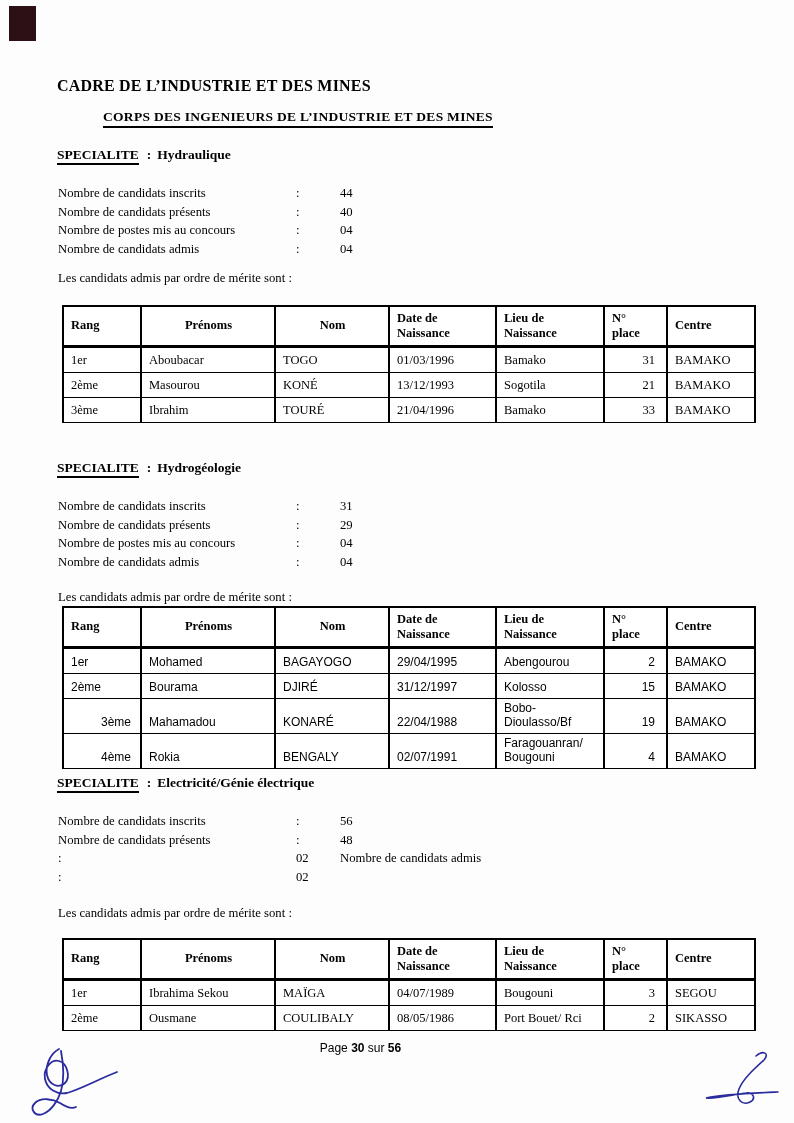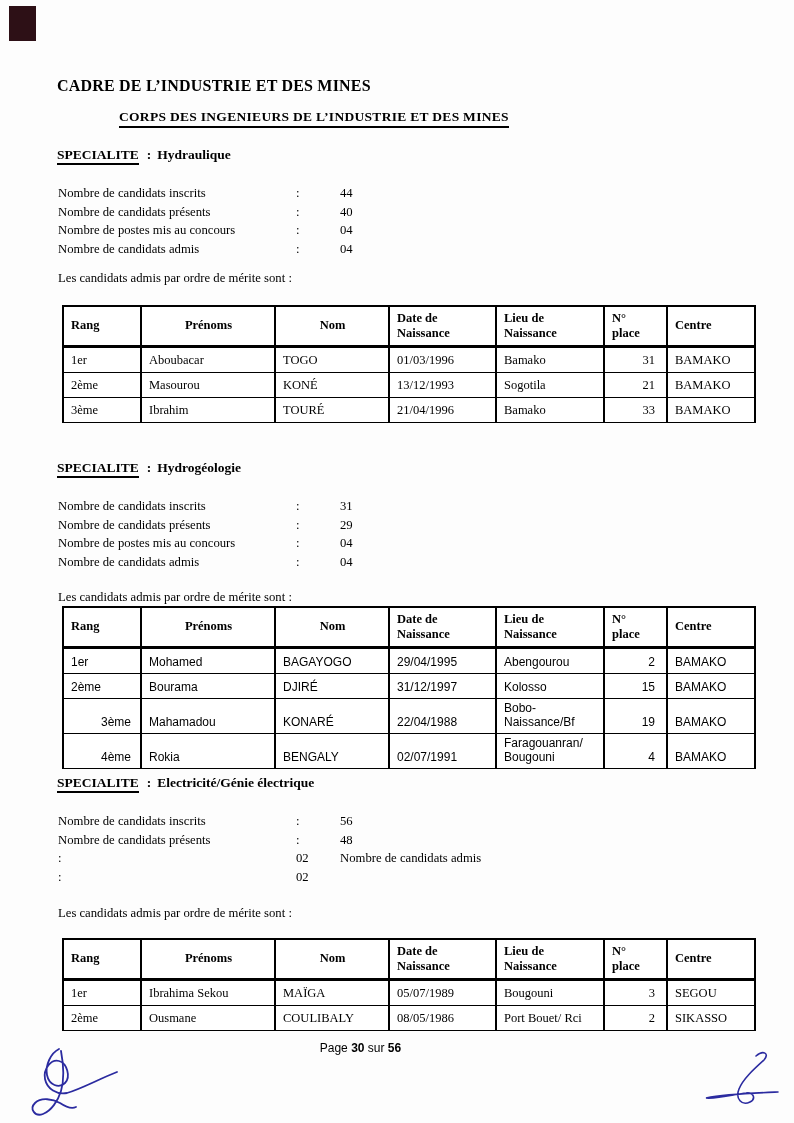--- a/index.html
+++ b/index.html
@@ -1,19 +1,19 @@
 <!DOCTYPE html>
 <html><head>
 <meta charset="utf-8">
 <style>
   html,body{margin:0;padding:0;width:794px;height:1123px;background:#fdfdfd;overflow:hidden;}
   body{position:relative;font-family:"Liberation Serif",serif;color:#000;}
   .abs{position:absolute;}
   .title{left:57px;top:77px;font-size:16px;font-weight:bold;letter-spacing:.2px;white-space:nowrap;}
-  .subtitle{left:103px;top:109px;font-size:13.5px;font-weight:bold;letter-spacing:.3px;border-bottom:2px solid #000;padding-bottom:1px;white-space:nowrap;margin-left:16px;}
+  .subtitle{left:103px;top:109px;font-size:13.5px;font-weight:bold;letter-spacing:.3px;border-bottom:2px solid #000;padding-bottom:1px;white-space:nowrap;}
   .spec{font-size:13.5px;font-weight:bold;white-space:nowrap;left:57px;}
   .spec .u{border-bottom:2px solid #000;padding-bottom:1px;}
   .spec .sep{margin:0 6px 0 8px;}
   .stats{left:58px;display:grid;grid-template-columns:238px 44px auto;font-size:12.7px;line-height:18.6px;}
   .stats span{white-space:nowrap;}
   .intro{left:58px;font-size:12.7px;white-space:nowrap;}
   table.t{position:absolute;left:62px;border-collapse:collapse;table-layout:fixed;width:692px;background:#fff;}
   .t th,.t td{border:2px solid #000;white-space:pre-line;overflow:hidden;}
   .t th{font-size:12.5px;font-weight:bold;text-align:left;vertical-align:middle;padding:3px 6px 4px 7px;height:31px;border-bottom:3px solid #000;}
   .t th.ctr{text-align:center;}
@@ -175,21 +175,21 @@
       <td>Kolosso</td>
       <td class="num">15</td>
       <td>BAMAKO</td>
     </tr>
     <tr>
       <td class="ra">3ème</td>
       <td>Mahamadou</td>
       <td>KONARÉ</td>
       <td>22/04/1988</td>
       <td>Bobo-
-Naissance/Bf</td>
+Dioulasso/Bf</td>
       <td class="num">19</td>
       <td>BAMAKO</td>
     </tr>
     <tr>
       <td class="ra">4ème</td>
       <td>Rokia</td>
       <td>BENGALY</td>
       <td>02/07/1991</td>
       <td>Faragouanran/
 Bougouni</td>
@@ -241,21 +241,21 @@
     <th>N°
 place</th>
     <th>Centre</th>
   </tr>
     </thead>
   <tbody>
     <tr>
       <td>1er</td>
       <td>Ibrahima Sekou</td>
       <td>MAÏGA</td>
-      <td>05/07/1989</td>
+      <td>04/07/1989</td>
       <td>Bougouni</td>
       <td class="num">3</td>
       <td>SEGOU</td>
     </tr>
     <tr>
       <td>2ème</td>
       <td>Ousmane</td>
       <td>COULIBALY</td>
       <td>08/05/1986</td>
       <td>Port Bouet/ Rci</td>

